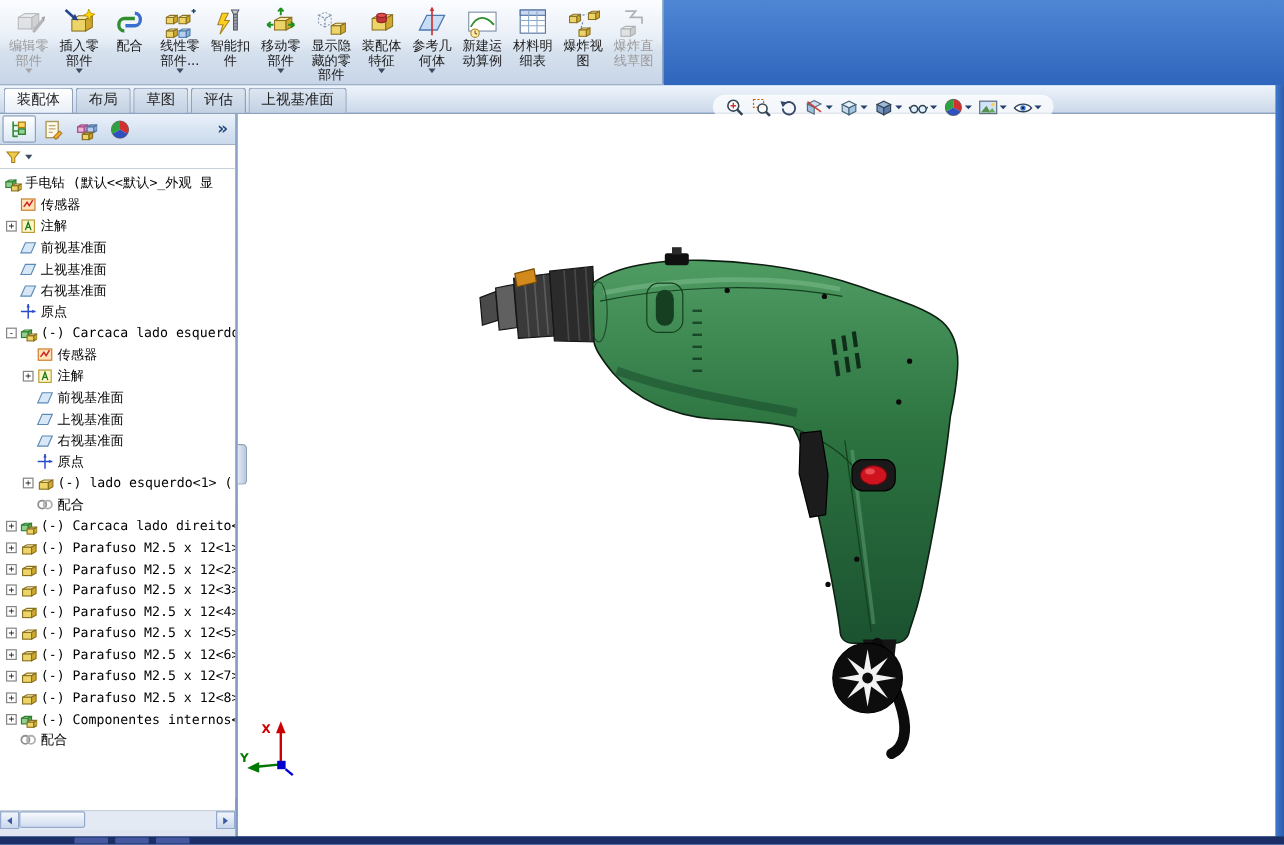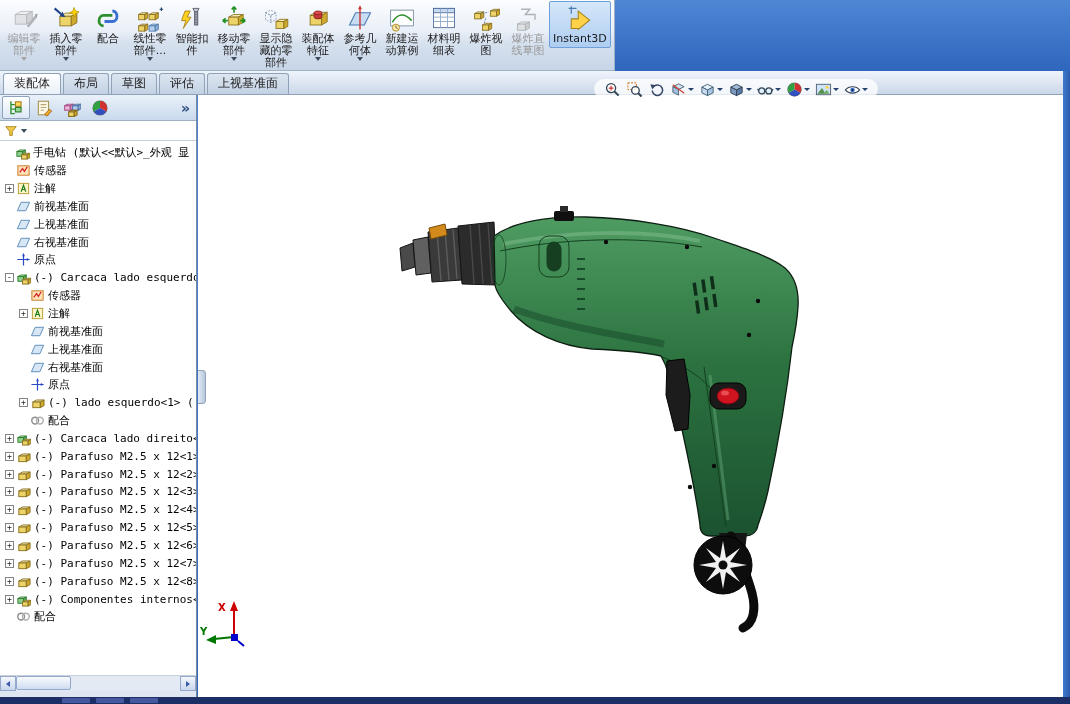--- a/index.html
+++ b/index.html
@@ -244,29 +244,20 @@
             <svg viewBox="0 0 32 32" width="100%" height="100%" style="display:block">
               <polygon points="4,23 8.5,20.525 17.5,20.525 13,23" fill="#f7ecb0" stroke="#8a7020"></polygon>
               <rect x="4" y="23" width="9" height="7" fill="#edd468" stroke="#8a7020"></rect>
               <polygon points="13,23 17.5,20.525 17.5,27.525 13,30" fill="#cfa92e" stroke="#8a7020"></polygon>
               <path d="M8 6 H18 L13 12 H24 V18" stroke="#3a6fd0" stroke-width="1.6" fill="none"></path>
             </svg>
           </span>
           <span class="lbl">爆炸直
 线草图</span>
         </div>
-        <div class="cmd-btn active">
-          <span class="icon">
-            <svg viewBox="0 0 32 32" width="100%" height="100%" style="display:block">
-              <polygon points="6,28 6,17 14,17 14,8 27,18.5 14,29 14,28" fill="#ffd24a" stroke="#a8831a" stroke-width="1.2"></polygon>
-              <path d="M3 5 H12 M6 2.5 V11" stroke="#4a7ab0" stroke-width="1.4"></path>
-            </svg>
-          </span>
-          <span class="lbl">Instant3D</span>
-        </div>
       </div>
   </div>
 
   <div class="tabrow">
     <div style="display:flex;align-items:flex-end">
         <div class="tab active">装配体</div>
         <div class="tab">布局</div>
         <div class="tab">草图</div>
         <div class="tab">评估</div>
         <div class="tab">上视基准面</div>
@@ -322,21 +313,21 @@
     </div>
     <div class="filter-row">
       <span class="f-ic">
           <svg viewBox="0 0 16 16" width="100%" height="100%" style="display:block">
             <polygon points="2,3 14,3 9.5,8.5 9.5,13 6.5,13 6.5,8.5" fill="#f2c948" stroke="#a58420"></polygon>
           </svg>
         </span>
       <span class="f-dd"></span>
     </div>
     <div class="tree">
-        <div class="trow" style="padding-left: 15px;">
+        <div class="trow" style="padding-left: 3px;">
           <span class="ticon">
             <svg viewBox="0 0 16 16" width="100%" height="100%" style="display:block">
               <polygon points="2,7 5,5.35 11,5.35 8,7" fill="#cfe8c0" stroke="#2f7f2f"></polygon>
               <rect x="2" y="7" width="6" height="5" fill="#8fcf8f" stroke="#2f7f2f"></rect>
               <polygon points="8,7 11,5.35 11,10.35 8,12" fill="#5aa85a" stroke="#2f7f2f"></polygon>
               <polygon points="7,10.5 10,8.85 16,8.85 13,10.5" fill="#f7ecb0" stroke="#8a7020"></polygon>
               <rect x="7" y="10.5" width="6" height="4.5" fill="#edd468" stroke="#8a7020"></rect>
               <polygon points="13,10.5 16,8.85 16,13.35 13,15" fill="#cfa92e" stroke="#8a7020"></polygon>
             </svg>
           </span>

